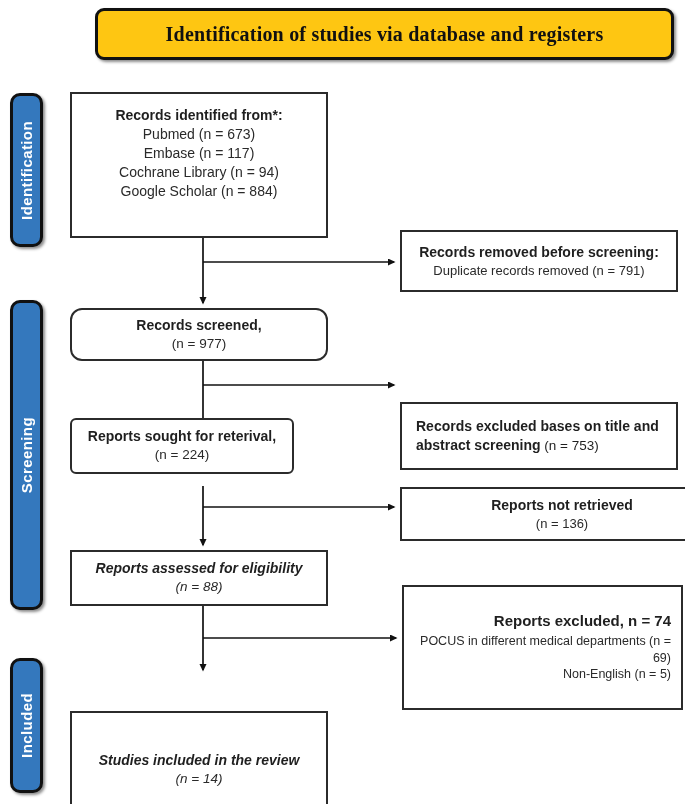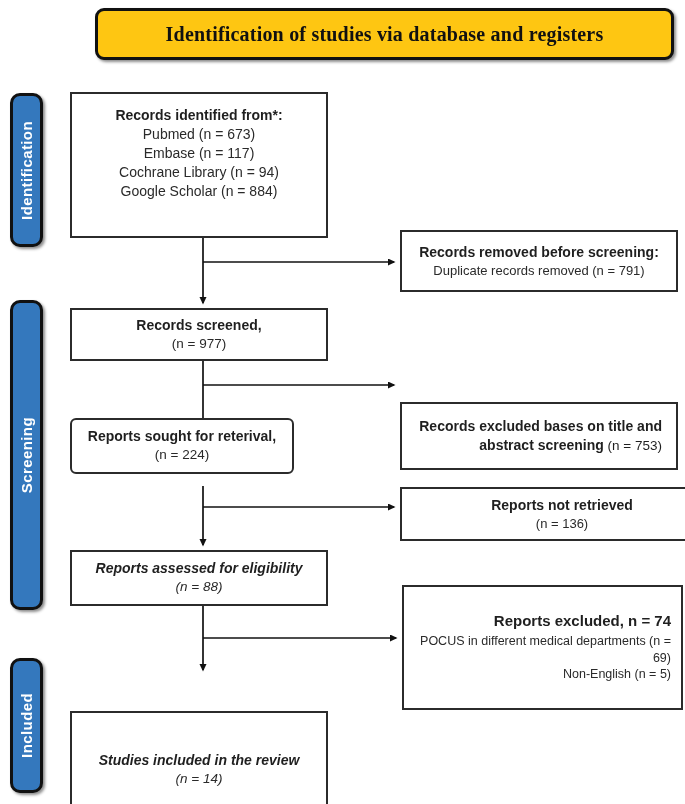--- a/index.html
+++ b/index.html
@@ -49,29 +49,29 @@
 
   .box{
     position:absolute;
     background:#fff;
     border:2px solid #2b2b2b;
     box-sizing:border-box;
     line-height:1.35;
   }
   .box .box-title{font-weight:bold;font-size:14px;}
   .box .box-line{font-size:14px;color:#2a2a2a;}
-  .centered{display:flex;flex-direction:column;align-items:center;justify-content:center;text-align:right;padding:4px 8px;}
+  .centered{display:flex;flex-direction:column;align-items:center;justify-content:center;text-align:left;padding:4px 8px;}
   .top-aligned{text-align:center;padding-top:12px;}
   .left-aligned{text-align:right;padding:24px 10px 8px 12px;}
   .left-aligned .box-title{font-size:15px;margin-bottom:2px;}
   .left-aligned .box-line{font-size:12.5px;line-height:1.3;}
   .normal-weight{font-weight:normal;font-size:13.5px;}
 
   .box-records-identified{left:70px;top:92px;width:258px;height:146px;}
-  .box-records-screened{left:70px;top:308px;width:258px;height:53px;}
+  .box-records-screened{left:70px;top:308px;width:258px;height:53px;border-radius:12px;}
   .box-reports-sought{left:70px;top:418px;width:224px;height:56px;border-radius:6px;}
   .box-reports-assessed{left:70px;top:550px;width:258px;height:56px;font-style:italic;}
   .box-studies-included{left:70px;top:711px;width:258px;height:117px;font-style:italic;}
 
   .box-records-removed{left:400px;top:230px;width:278px;height:62px;}
   .box-records-excluded{left:400px;top:358px;width:278px;height:68px;margin-top:44px;}
   .box-reports-not-retrieved{left:400px;top:487px;width:324px;height:54px;}
   .box-reports-excluded{left:402px;top:585px;width:281px;height:125px;}
 
   svg.connectors{position:absolute;left:0;top:0;width:685px;height:804px;pointer-events:none;}

